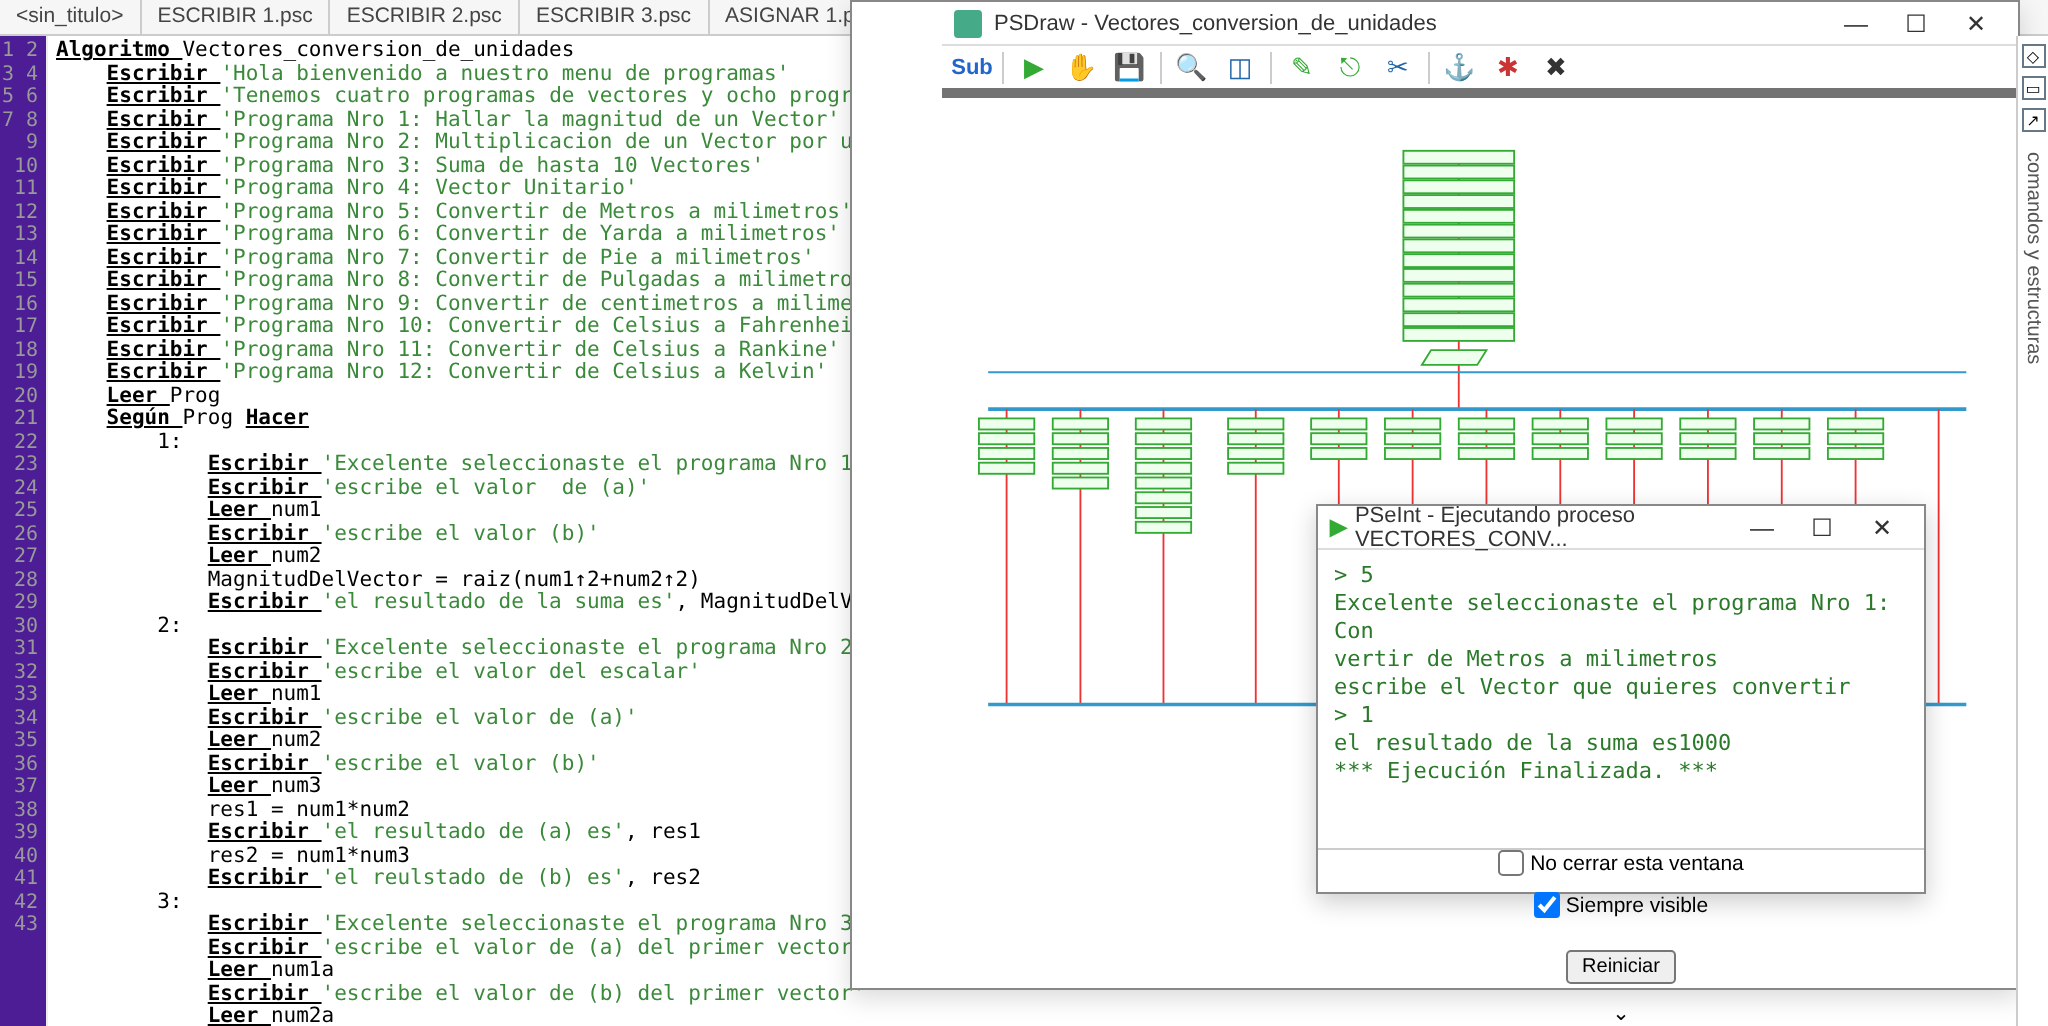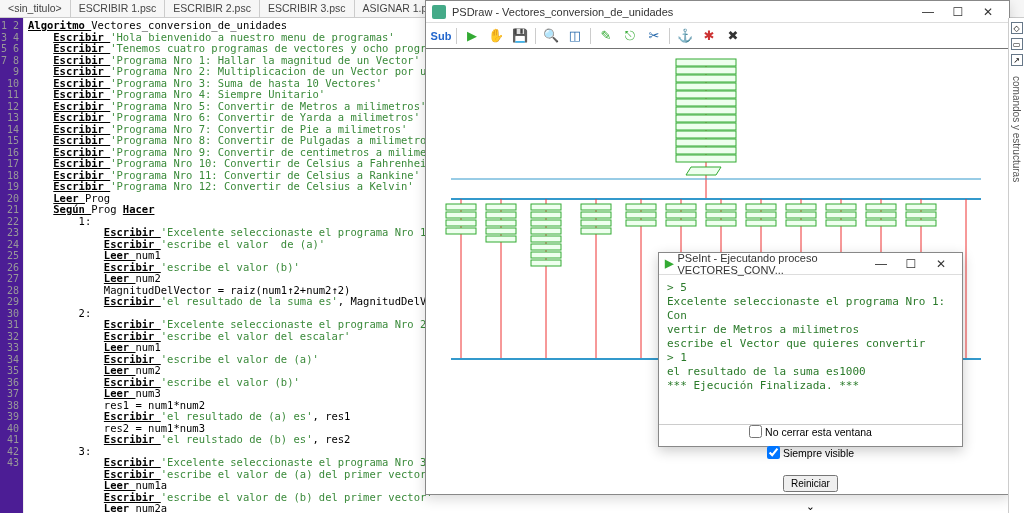--- a/index.html
+++ b/index.html
@@ -10,26 +10,26 @@
   .tab { padding:2px 8px; border-right:1px solid #ccc; color:#444; white-space:nowrap; cursor:pointer;text-align:right; }
   
   
   .editor { display:flex; height:calc(100% - 18px); }
   .gutter { width:24px; background:#4c1d95; text-align:right; padding:2px 4px 0 0; color:#999; font-size:10px; line-height:11.5px; font-family:Consolas,monospace; border-right:1px solid #eee;}
   .code { flex:1; padding:2px 0 0 4px; font-family:Consolas,monospace; font-size:10.5px; line-height:11.5px; white-space:pre; color:#000; overflow:hidden;}
   .kw { color:#000; font-weight:bold;text-decoration:underline; }
   .str { color:#3a8a3a; }
   
   
-  .psdraw { position:absolute; top:0; left:425px; width:585px; height:495px; border:1px solid #888; background:#fff; box-shadow:0 4px 12px rgba(0,0,0,0.15);}
+  .psdraw { position:absolute; top:0; left:425px; width:585px; height:495px; border:1px solid #888; background:#fff; box-shadow:0 4px 12px rgba(0,0,0,0.15);padding-left:45px;}
   .winbar { display:flex; align-items:center; height:22px; background:#fff; border-bottom:1px solid #ddd; padding:0 6px;}
   .winicon { width:14px; height:14px; background:#4a8; border-radius:2px; margin-right:6px;}
   .wintitle { flex:1; font-size:11px; color:#333;}
   .winbtn { width:30px; height:20px; display:flex; align-items:center; justify-content:center; font-size:12px; cursor:pointer; color:#333;}
-  .toolbar { display:flex; gap:6px; align-items:center; height:26px; padding:0 6px; border-bottom:1px solid #737373;}
+  .toolbar { display:flex; gap:6px; align-items:center; height:26px; padding:0 6px; border-bottom:5px solid #737373;}
   .tbtn { width:18px; height:18px; display:flex; align-items:center; justify-content:center; font-size:13px; cursor:pointer;}
   .diagram { position:relative; height:calc(100% - 48px); background:#fff; overflow:hidden;}
   .diagram svg { width:100%; height:100%;}
   
   
   .sidebar-right { position:absolute; right:0; top:18px; width:16px; height:calc(100% - 18px); background:#fff; border-left:1px solid #ccc; display:flex; flex-direction:column; align-items:center; padding-top:4px; gap:4px;}
   .sidebar-right .vtxt { writing-mode:vertical-rl; font-size:10px; color:#555; margin-top:6px;}
   .stool { width:12px; height:12px; border:1px solid #678; font-size:8px; display:flex; align-items:center; justify-content:center;}
   
   
@@ -95,21 +95,21 @@
 40
 41
 42
 43</div>
   <div class="code"><span class="kw">Algoritmo </span><span>Vectores_conversion_de_unidades</span>
     <span class="kw">Escribir </span><span class="str">'Hola bienvenido a nuestro menu de programas'</span>
     <span class="kw">Escribir </span><span class="str">'Tenemos cuatro programas de vectores y ocho programs de conversion de unidades para ti'</span>
     <span class="kw">Escribir </span><span class="str">'Programa Nro 1: Hallar la magnitud de un Vector'</span>
     <span class="kw">Escribir </span><span class="str">'Programa Nro 2: Multiplicacion de un Vector por un Escalar'</span>
     <span class="kw">Escribir </span><span class="str">'Programa Nro 3: Suma de hasta 10 Vectores'</span>
-    <span class="kw">Escribir </span><span class="str">'Programa Nro 4: Siempre Unitario'</span>
+    <span class="kw">Escribir </span><span class="str">'Programa Nro 4: Vector Unitario'</span>
     <span class="kw">Escribir </span><span class="str">'Programa Nro 5: Convertir de Metros a milimetros'</span>
     <span class="kw">Escribir </span><span class="str">'Programa Nro 6: Convertir de Yarda a milimetros'</span>
     <span class="kw">Escribir </span><span class="str">'Programa Nro 7: Convertir de Pie a milimetros'</span>
     <span class="kw">Escribir </span><span class="str">'Programa Nro 8: Convertir de Pulgadas a milimetros'</span>
     <span class="kw">Escribir </span><span class="str">'Programa Nro 9: Convertir de centimetros a milimetros'</span>
     <span class="kw">Escribir </span><span class="str">'Programa Nro 10: Convertir de Celsius a Fahrenheit'</span>
     <span class="kw">Escribir </span><span class="str">'Programa Nro 11: Convertir de Celsius a Rankine'</span>
     <span class="kw">Escribir </span><span class="str">'Programa Nro 12: Convertir de Celsius a Kelvin'</span>
     <span class="kw">Leer </span><span>Prog</span>
     <span class="kw">Según </span><span>Prog </span><span class="kw">Hacer</span>

